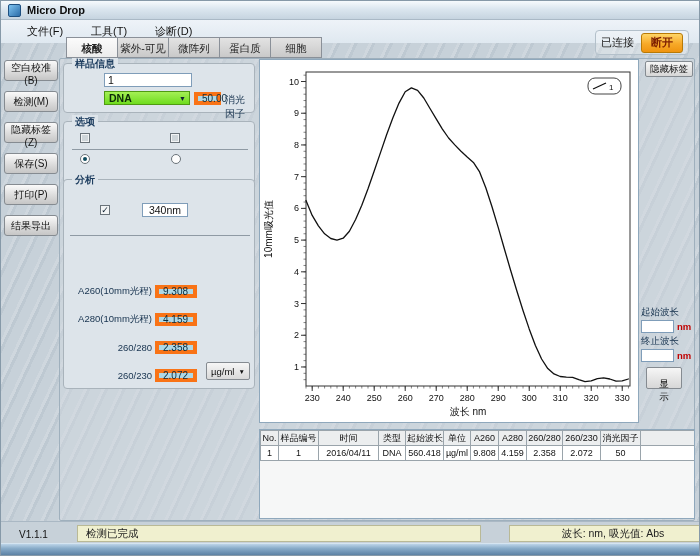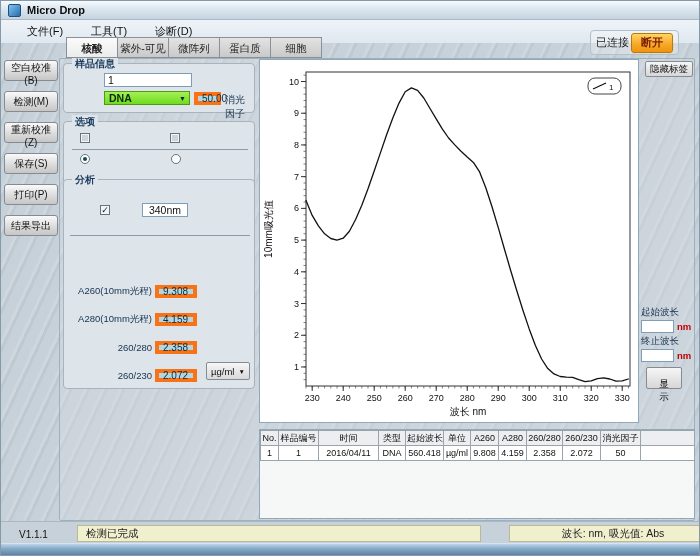--- a/index.html
+++ b/index.html
@@ -14,21 +14,21 @@
   .title-text{font-size:11px;font-weight:bold;color:#0d0d0d;margin-left:6px;}
   
   .menubar{position:absolute;left:0;top:19px;width:100%;height:23px;box-sizing:border-box;
     background:linear-gradient(#eef3f8,#dfe8f0);display:flex;align-items:center;padding-left:12px;z-index:5;}
   .menu-item{font-size:11px;color:#111;padding:1px 14px;cursor:default;}
   
   .tabstrip{position:absolute;left:65px;top:36px;height:22px;display:flex;z-index:6;}
   .tab{width:52px;height:21px;line-height:21px;text-align:center;font-size:10.5px;color:#222;
     background:linear-gradient(#e3e3e3,#c9c9c9);border:1px solid #8a9098;margin-right:-1px;box-sizing:border-box;}
   .tab.active{background:linear-gradient(#fbfbfb,#ececec);font-weight:bold;}
-  .conn-group{position:absolute;right:20px;top:29px;height:21px;display:flex;align-items:center;gap:2px;
+  .conn-group{position:absolute;right:10px;top:29px;height:21px;display:flex;align-items:center;gap:7px;
     border:1px solid #b3c0ca;border-radius:4px;background:rgba(255,255,255,.28);padding:1px 5px;z-index:6;}
   .conn-status{font-size:11px;color:#222;}
   .disconnect-btn{background:linear-gradient(#ffd668,#f7a928 55%,#ef9410);border:1px solid #b87a06;border-radius:3px;
     color:#7c1d00;font-weight:bold;font-size:11px;padding:1px 9px 2px;cursor:pointer;}
   
   .main-frame{position:absolute;left:58px;top:57px;width:636px;height:463px;border:1px solid #9fb0bd;
     border-radius:2px;background:rgba(210,218,225,.45);box-sizing:border-box;z-index:1;}
   
   .sidebar{position:absolute;left:3px;top:59px;width:54px;display:flex;flex-direction:column;gap:10px;z-index:4;}
   .side-btn{height:21px;background:linear-gradient(#fafafa,#dcdcdc 55%,#c6c6c6);border:1px solid #858b91;
@@ -107,21 +107,21 @@
   <div class="conn-group">
     <span class="conn-status">已连接</span>
     <button class="disconnect-btn">断开</button>
   </div>
 
   <div class="main-frame"></div>
 
   <div class="sidebar">
     <button class="side-btn">空白校准(B)</button>
     <button class="side-btn">检测(M)</button>
-    <button class="side-btn">重新校准(Z)</button>
+    <button class="side-btn">隐藏标签(Z)</button>
     <button class="side-btn">保存(S)</button>
     <button class="side-btn">打印(P)</button>
     <button class="side-btn">结果导出</button>
   </div>
 
   <div class="groupbox" style="top:62px;height:50px;">
     <span class="gb-label">样品信息</span>
     <input class="text-input" style="position: absolute; left: 40px; top: 9px; width: 88px; height: 14px;" value="1">
     <div class="green-select" style="left:40px;top:27px;width:86px;height:14px;">
       <span>DNA</span>

